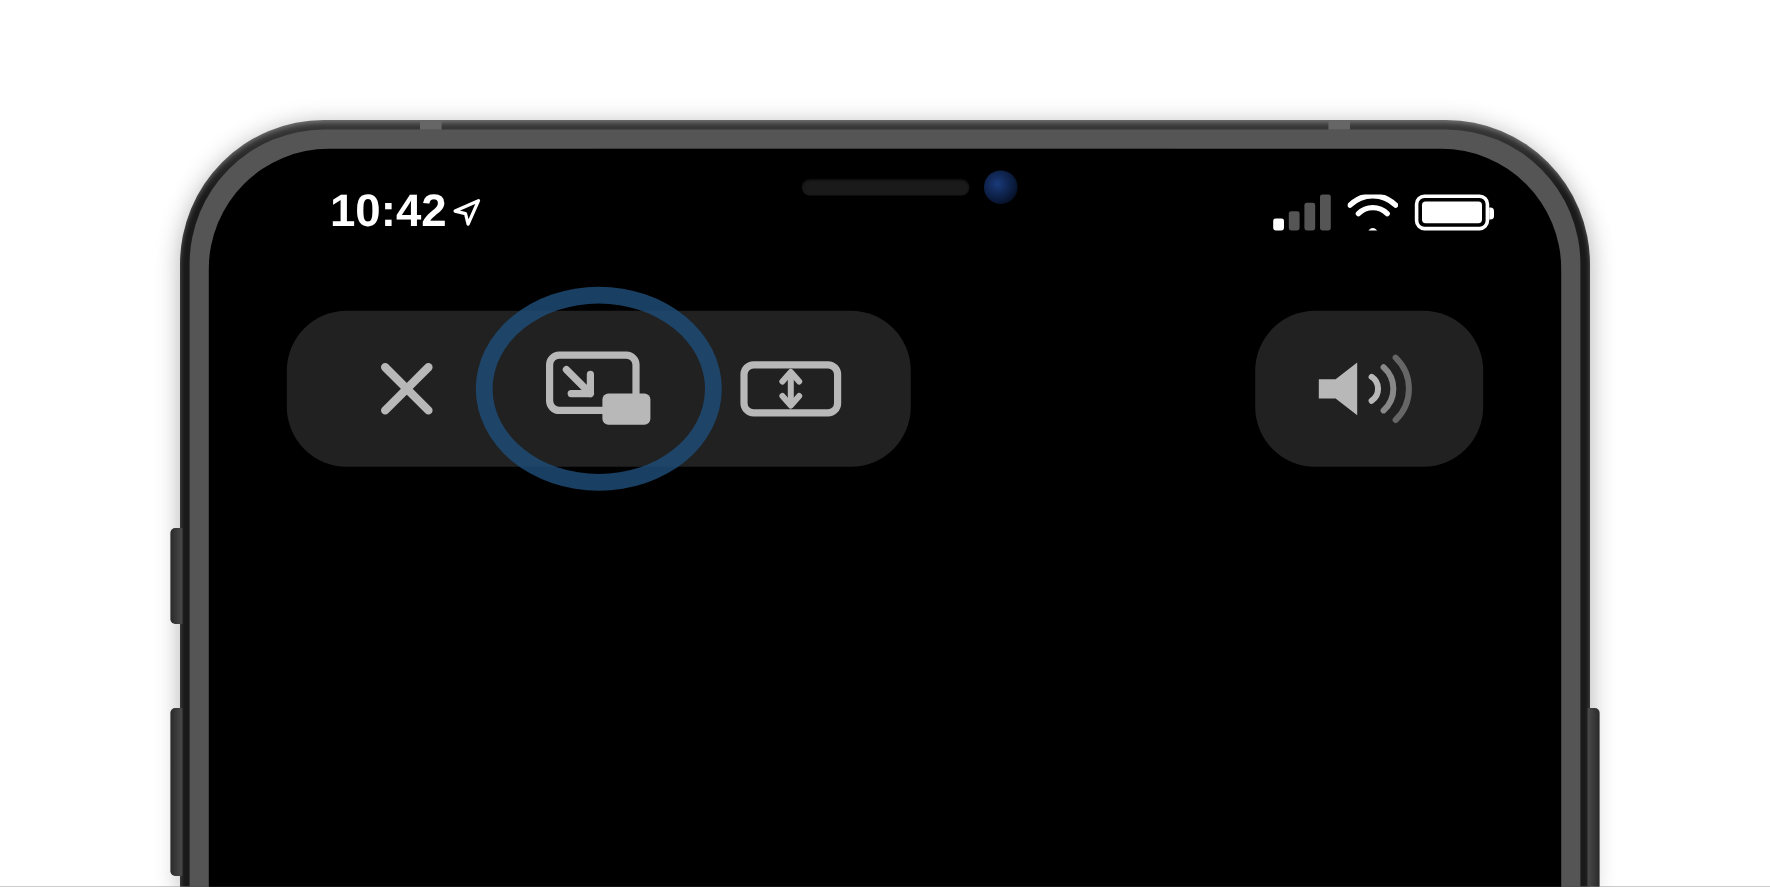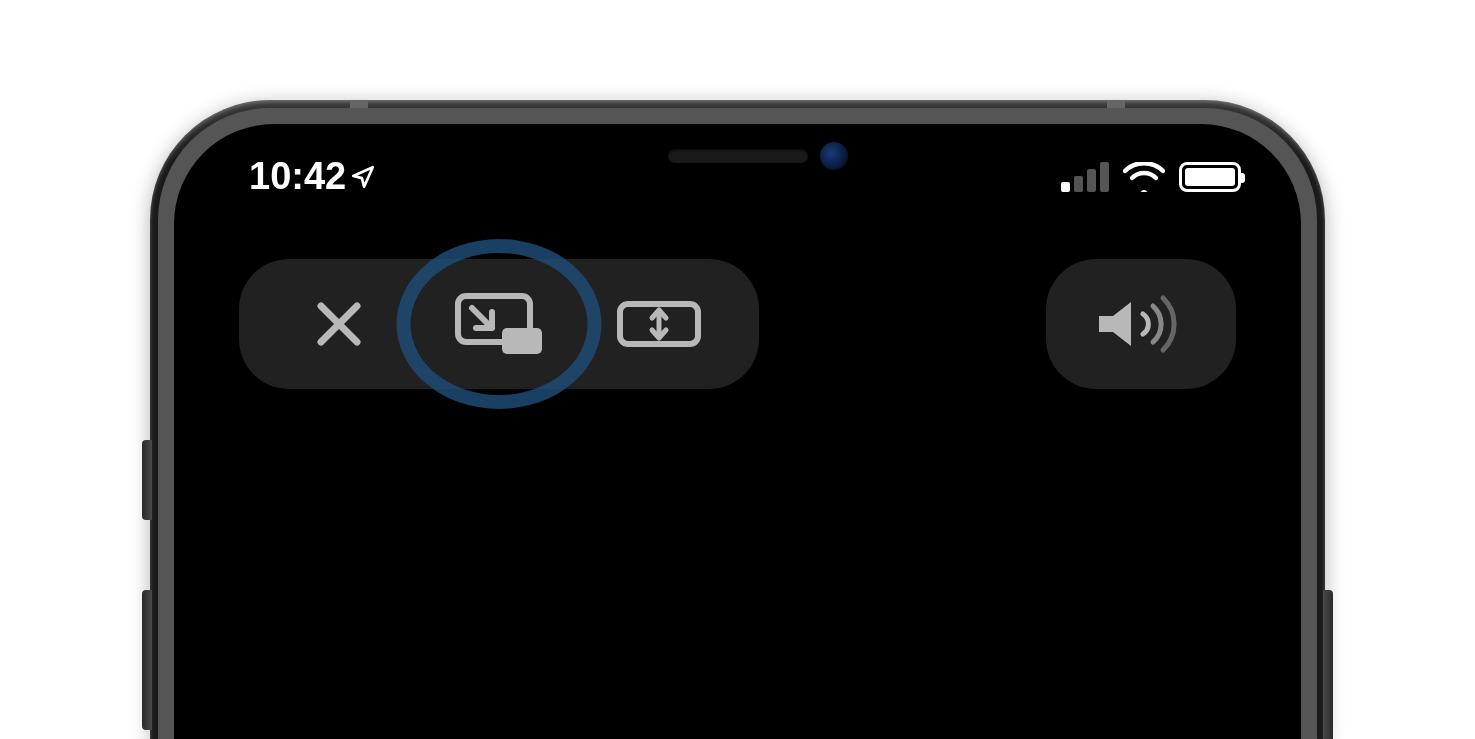--- a/index.html
+++ b/index.html
@@ -126,21 +126,21 @@
       padding: 25px 50px 0 60px;
       height: 80px;
       color: white;
       font-size: 38px;
       font-weight: 600;
     }
     .status-left {
       display: flex;
       align-items: center;
       gap: 4px;
-      margin-left: 15px;
+      margin-left: 41px;
     }
     .status-right {
       display: flex;
       align-items: center;
       gap: 14px;
       margin-right: 10px;
     }
     .location-icon {
       display: inline-block;
     }

